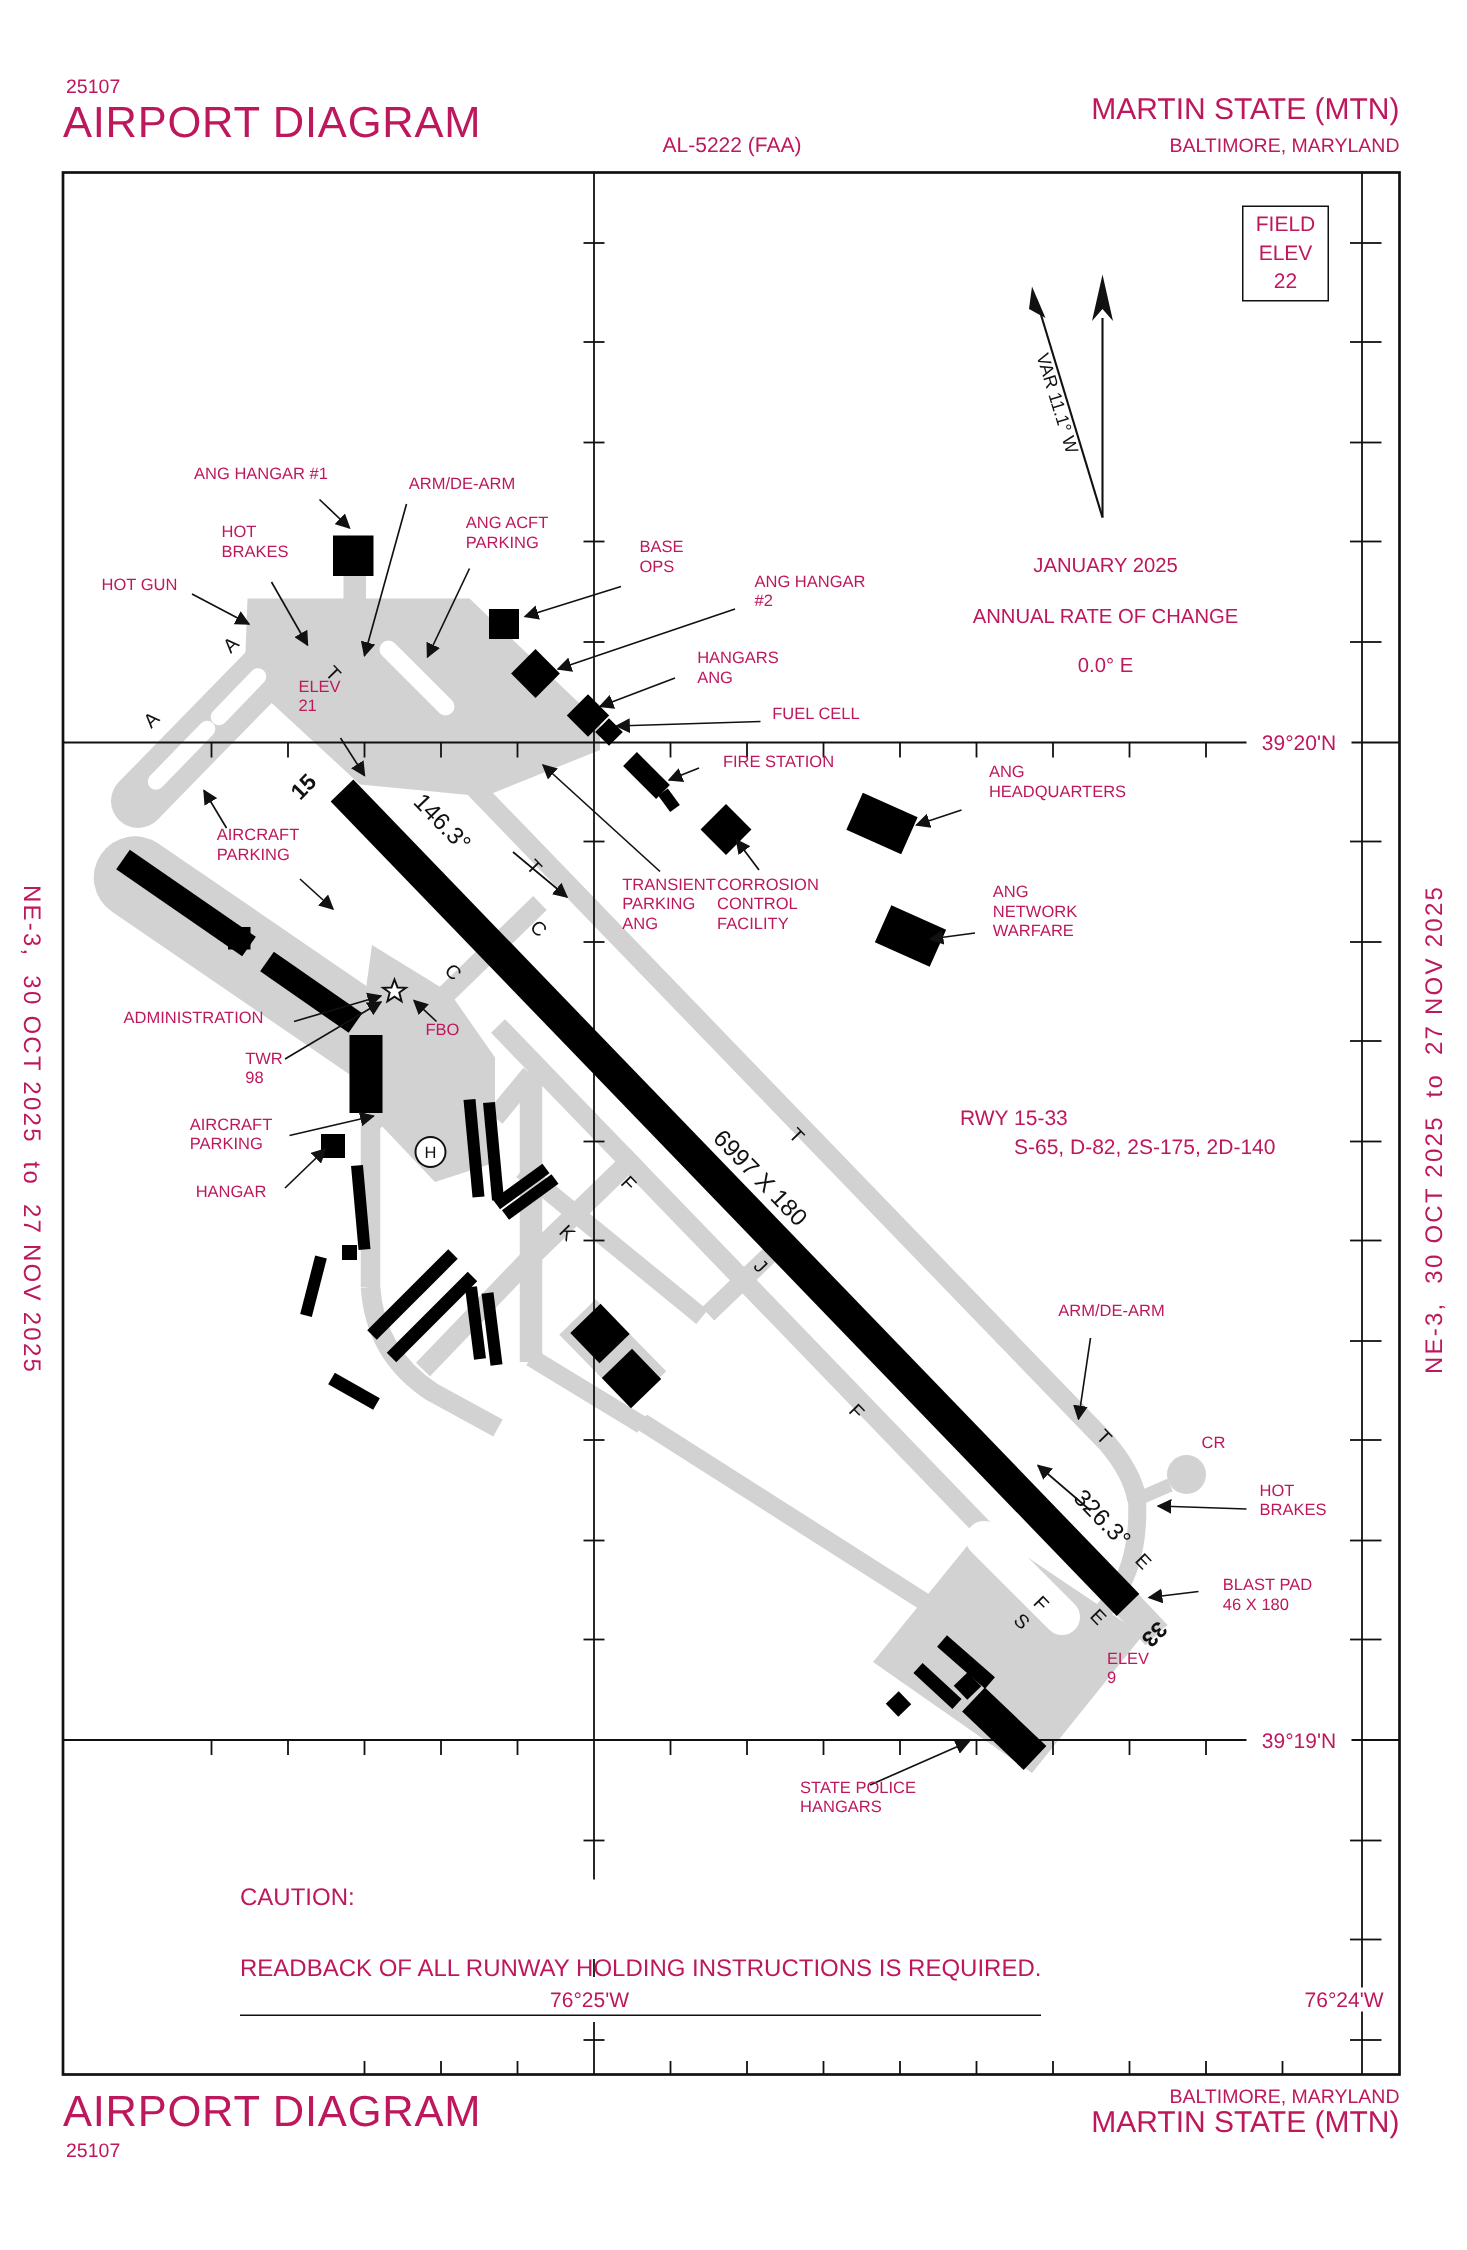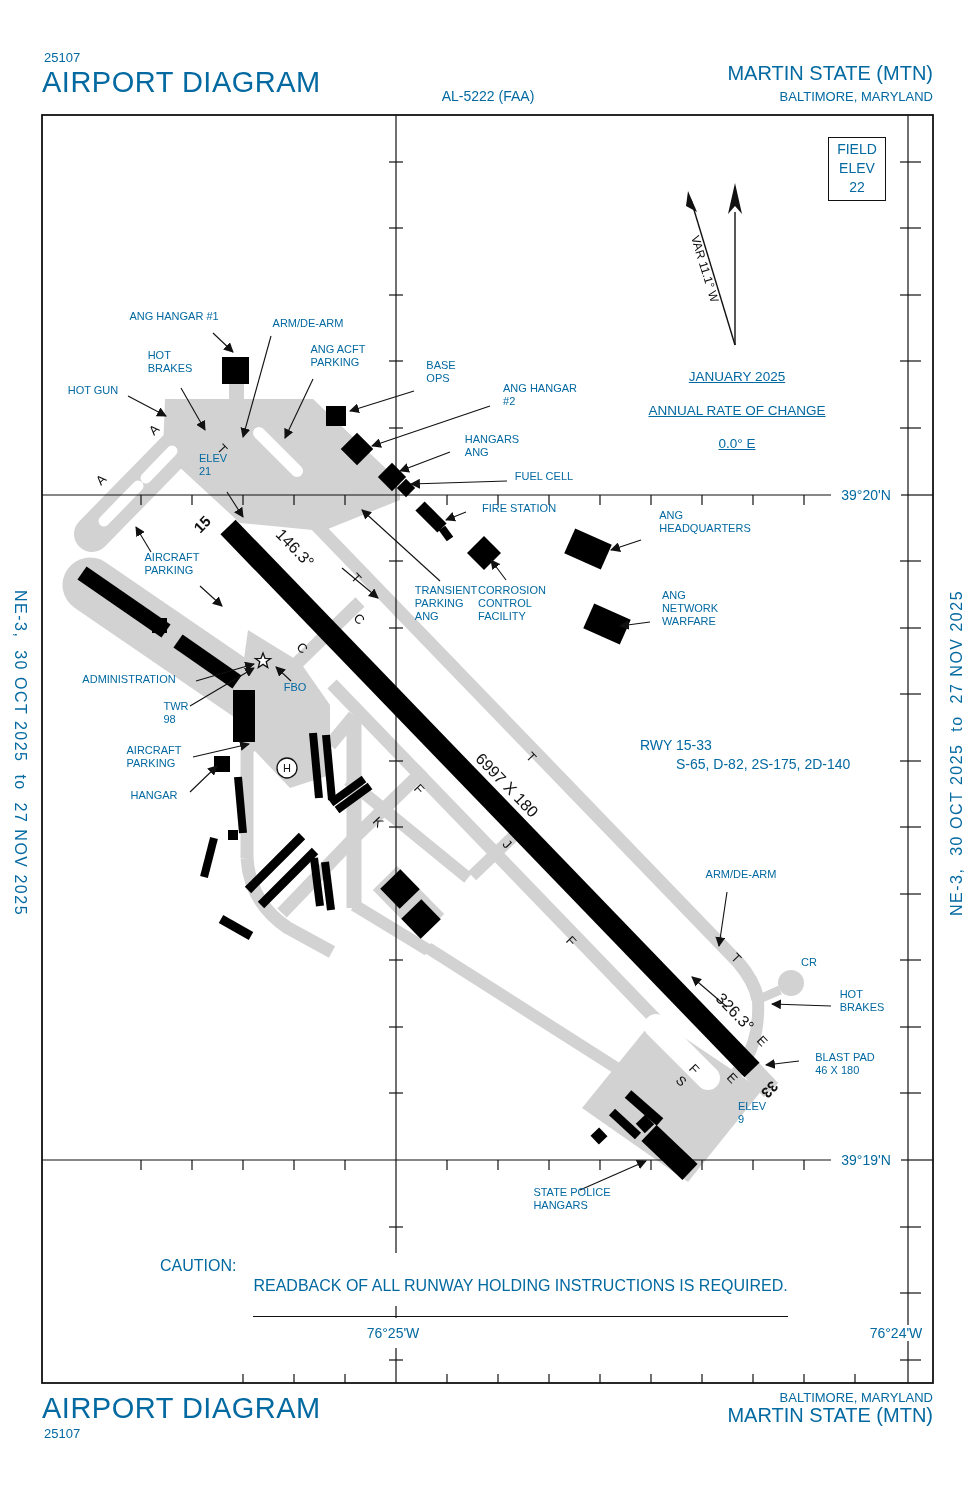--- a/index.html
+++ b/index.html
@@ -1,17 +1,17 @@
 <!DOCTYPE html>
 <html><head>
 <meta charset="utf-8">
 <style>
   html,body{margin:0;padding:0;background:#fff;}
   .page{position:relative;width:978px;height:1500px;background:#fff;overflow:hidden;
-        font-family:"Liberation Sans",sans-serif;color:#0369a1;}
+        font-family:"Liberation Sans",sans-serif;color:#be185d;}
   svg.map{position:absolute;left:0;top:0;}
   svg text{font-family:"Liberation Sans",sans-serif;fill:#111;}
   .twy{font-size:13px;}
   .rwynum{font-size:15px;font-weight:bold;}
   .brg{font-size:16px;}
   .varlbl{font-size:12px;}
   .hpad{font-size:11px;}
   .lbl{position:absolute;transform:translateX(-50%);
        font-size:11px;line-height:1.16;white-space:pre-line;}
   .hdr-num{position:absolute;left:44px;top:50px;font-size:13px;}
@@ -21,24 +21,24 @@
   .hdr-city{position:absolute;right:45px;top:89px;font-size:13px;}
   .ftr-title{position:absolute;left:42px;top:1392px;font-size:29px;letter-spacing:.5px;}
   .ftr-num{position:absolute;left:44px;top:1426px;font-size:13px;}
   .ftr-city{position:absolute;right:45px;top:1390px;font-size:13px;}
   .ftr-name{position:absolute;right:45px;top:1404px;font-size:20px;}
   .comms{position:absolute;left:55px;top:120px;font-size:14px;line-height:18px;white-space:pre;}
   .comms .star{font-size:11px;vertical-align:5px;padding-left:3px;}
   .febox{position:absolute;left:828px;top:137px;width:56px;height:60px;border:1.6px solid #111;
          text-align:center;font-size:14px;line-height:19px;padding-top:2px;}
   .jan{position:absolute;left:737px;top:352px;transform:translateX(-50%);
-       text-align:center;font-size:13.5px;line-height:1.25;white-space:pre-line;text-decoration:underline;}
+       text-align:center;font-size:13.5px;line-height:1.25;white-space:pre-line;}
   .coord{position:absolute;transform:translateX(-50%);font-size:14px;background:#fff;padding:0 3px;}
-  .caution{position:absolute;left:160px;top:1256px;display:flex;gap:17px;
-           font-size:16px;line-height:20px;}
+  .caution{position:absolute;left:160px;top:1256px;display:flex;gap:7px;
+           font-size:16px;line-height:20px;flex-direction:column;}
   .caution .u{border-bottom:1.6px solid #111;padding-bottom:20px;display:inline-block;}
   .rwyinfo{position:absolute;left:640px;top:736px;font-size:14px;line-height:19px;}
   .rwyinfo .l2{margin-left:36px;}
   .marginnote{position:absolute;font-size:16px;letter-spacing:1.5px;white-space:pre;}
   .mleft{left:20px;top:753px;transform:translate(-50%,-50%) rotate(90deg);}
   .mright{left:957px;top:753px;transform:translate(-50%,-50%) rotate(-90deg);}
 </style>
 </head>
 <body>
 

